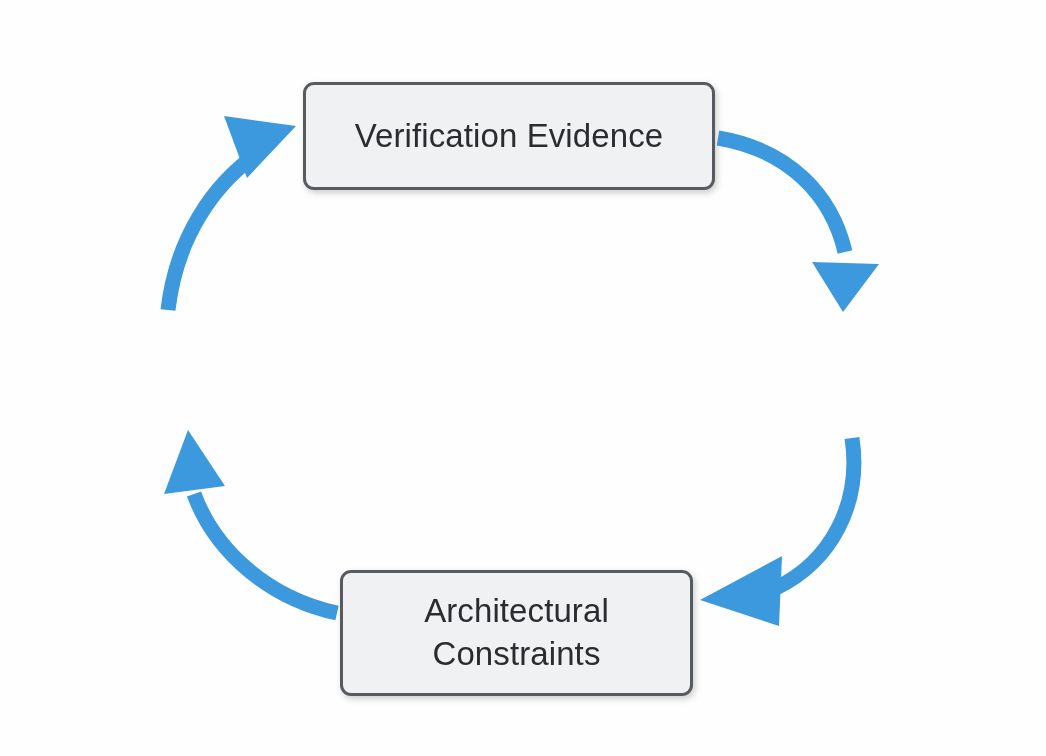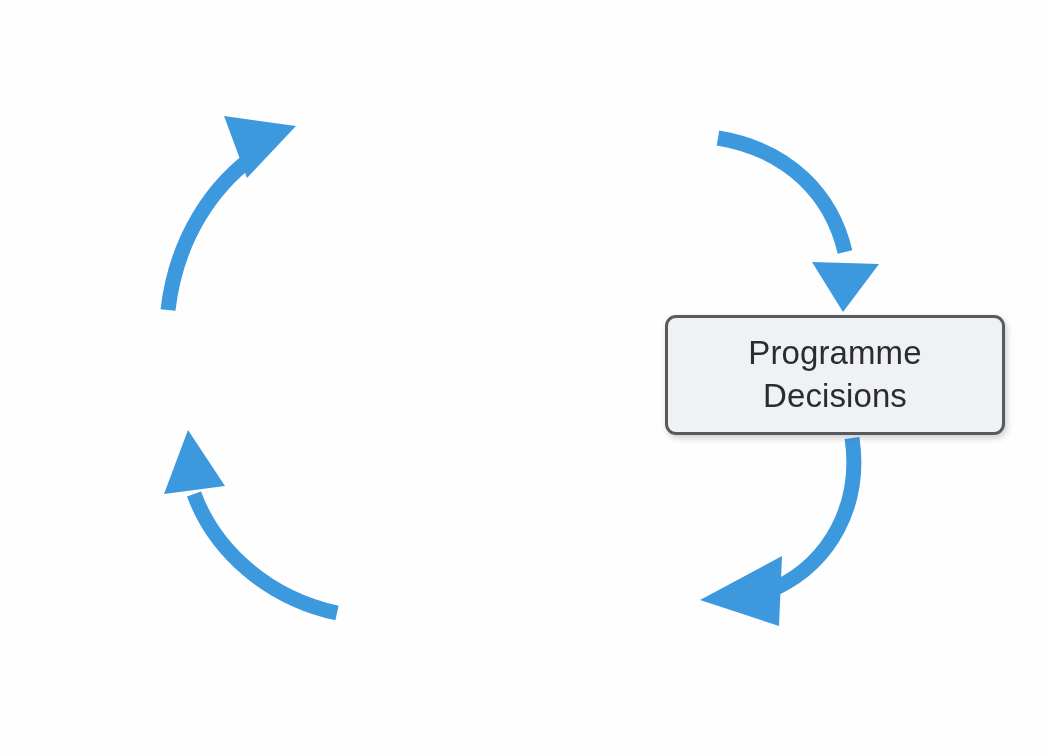--- a/index.html
+++ b/index.html
@@ -74,21 +74,24 @@
       <path d="M 337 613 C 268 598 215 551 194 494" fill="none" stroke="#3d99dd" stroke-width="15" stroke-linecap="butt"></path>
       <polygon points="164,494 188,430 225,486" fill="#3d99dd"></polygon>
     </g>
 
     <g>
       <path d="M 168 310 C 176 240 212 184 260 152" fill="none" stroke="#3d99dd" stroke-width="15" stroke-linecap="butt"></path>
       <polygon points="247,178 296,126 224,116" fill="#3d99dd"></polygon>
     </g>
   </svg>
 
-
-  <div class="node" id="node-programme-decisions">
-    <span class="node-label">Programme
-Decisions</span>
+  <div class="node" id="node-verification-evidence">
+    <span class="node-label">Verification Evidence</span>
   </div>
 
+
+  <div class="node" id="node-architectural-constraints">
+    <span class="node-label">Architectural
+Constraints</span>
+  </div>
 
 
 </div>
 
 </body></html>

